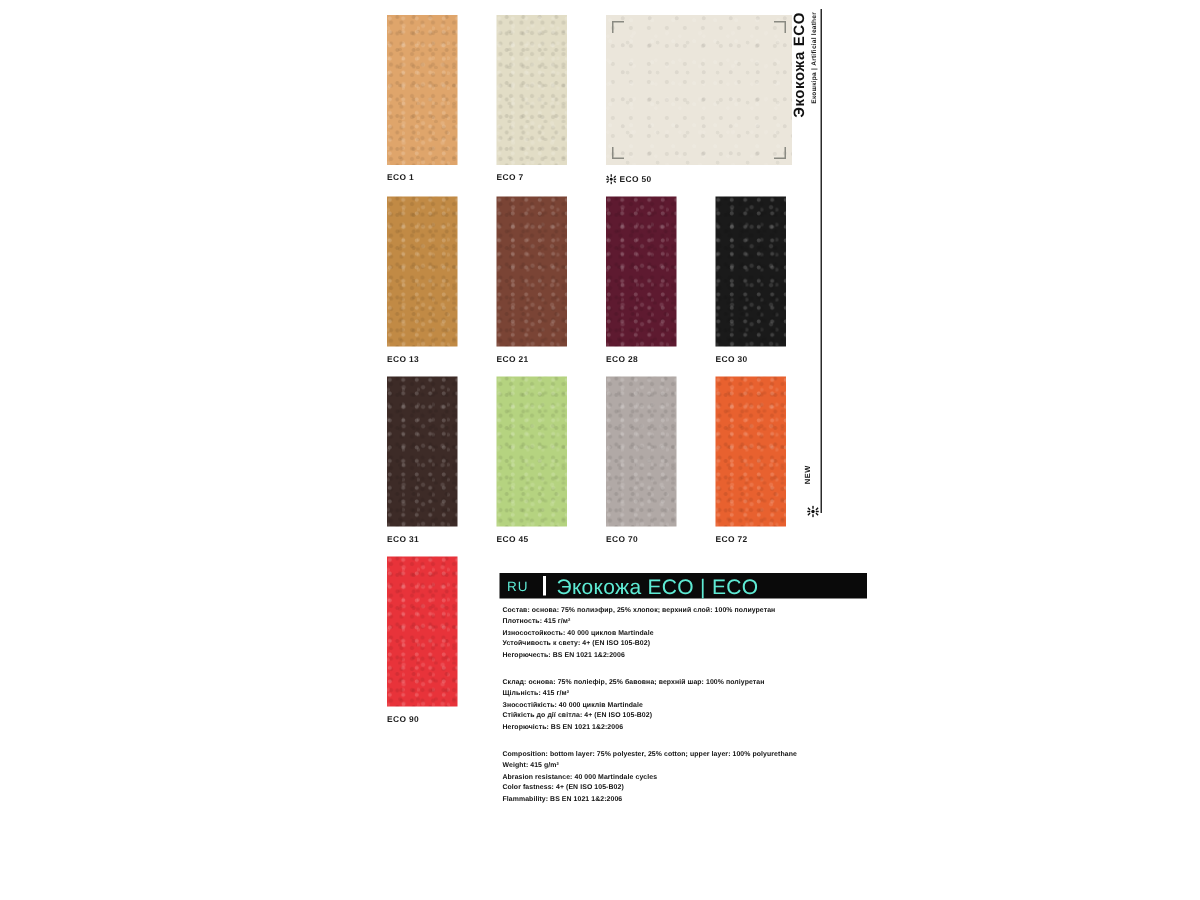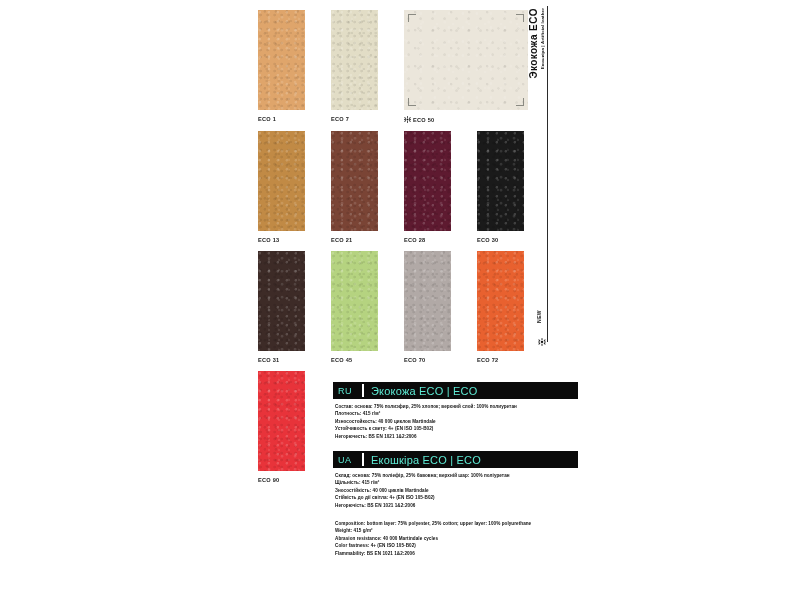--- a/index.html
+++ b/index.html
@@ -131,21 +131,21 @@
     width: 22px;
     text-align: left;
   }
   .info-divider {
     width: 2px;
     height: 13px;
     background: #ffffff;
     margin: 0 7px 0 2px;
   }
   .info-title {
-    font-size: 11px;
+    font-size: 14px;
     font-weight: 400;
     letter-spacing: .2px;
     white-space: nowrap;
   }
   .info-specs {
     margin-top: 4px;
     padding-left: 2px;
   }
   .spec-line {
     font-size: 4.6px;
@@ -333,25 +333,20 @@
         </div>
         <div class="info-specs">
           <div class="spec-line">Состав: основа: 75% полиэфир, 25% хлопок; верхний слой: 100% полиуретан</div>
           <div class="spec-line">Плотность: 415 г/м²</div>
           <div class="spec-line">Износостойкость: 40 000 циклов Martindale</div>
           <div class="spec-line">Устойчивость к свету: 4+ (EN ISO 105-B02)</div>
           <div class="spec-line">Негорючесть: BS EN 1021 1&amp;2:2006</div>
         </div>
       </div>
       <div class="info-block">
-        <div class="info-bar">
-          <span class="info-lang">UA</span>
-          <span class="info-divider"></span>
-          <span class="info-title">Екошкіра ECO | ECO</span>
-        </div>
         <div class="info-specs">
           <div class="spec-line">Склад: основа: 75% поліефір, 25% бавовна; верхній шар: 100% поліуретан</div>
           <div class="spec-line">Щільність: 415 г/м²</div>
           <div class="spec-line">Зносостійкість: 40 000 циклів Martindale</div>
           <div class="spec-line">Стійкість до дії світла: 4+ (EN ISO 105-B02)</div>
           <div class="spec-line">Негорючість: BS EN 1021 1&amp;2:2006</div>
         </div>
       </div>
       <div class="info-block">
         <div class="info-specs">

